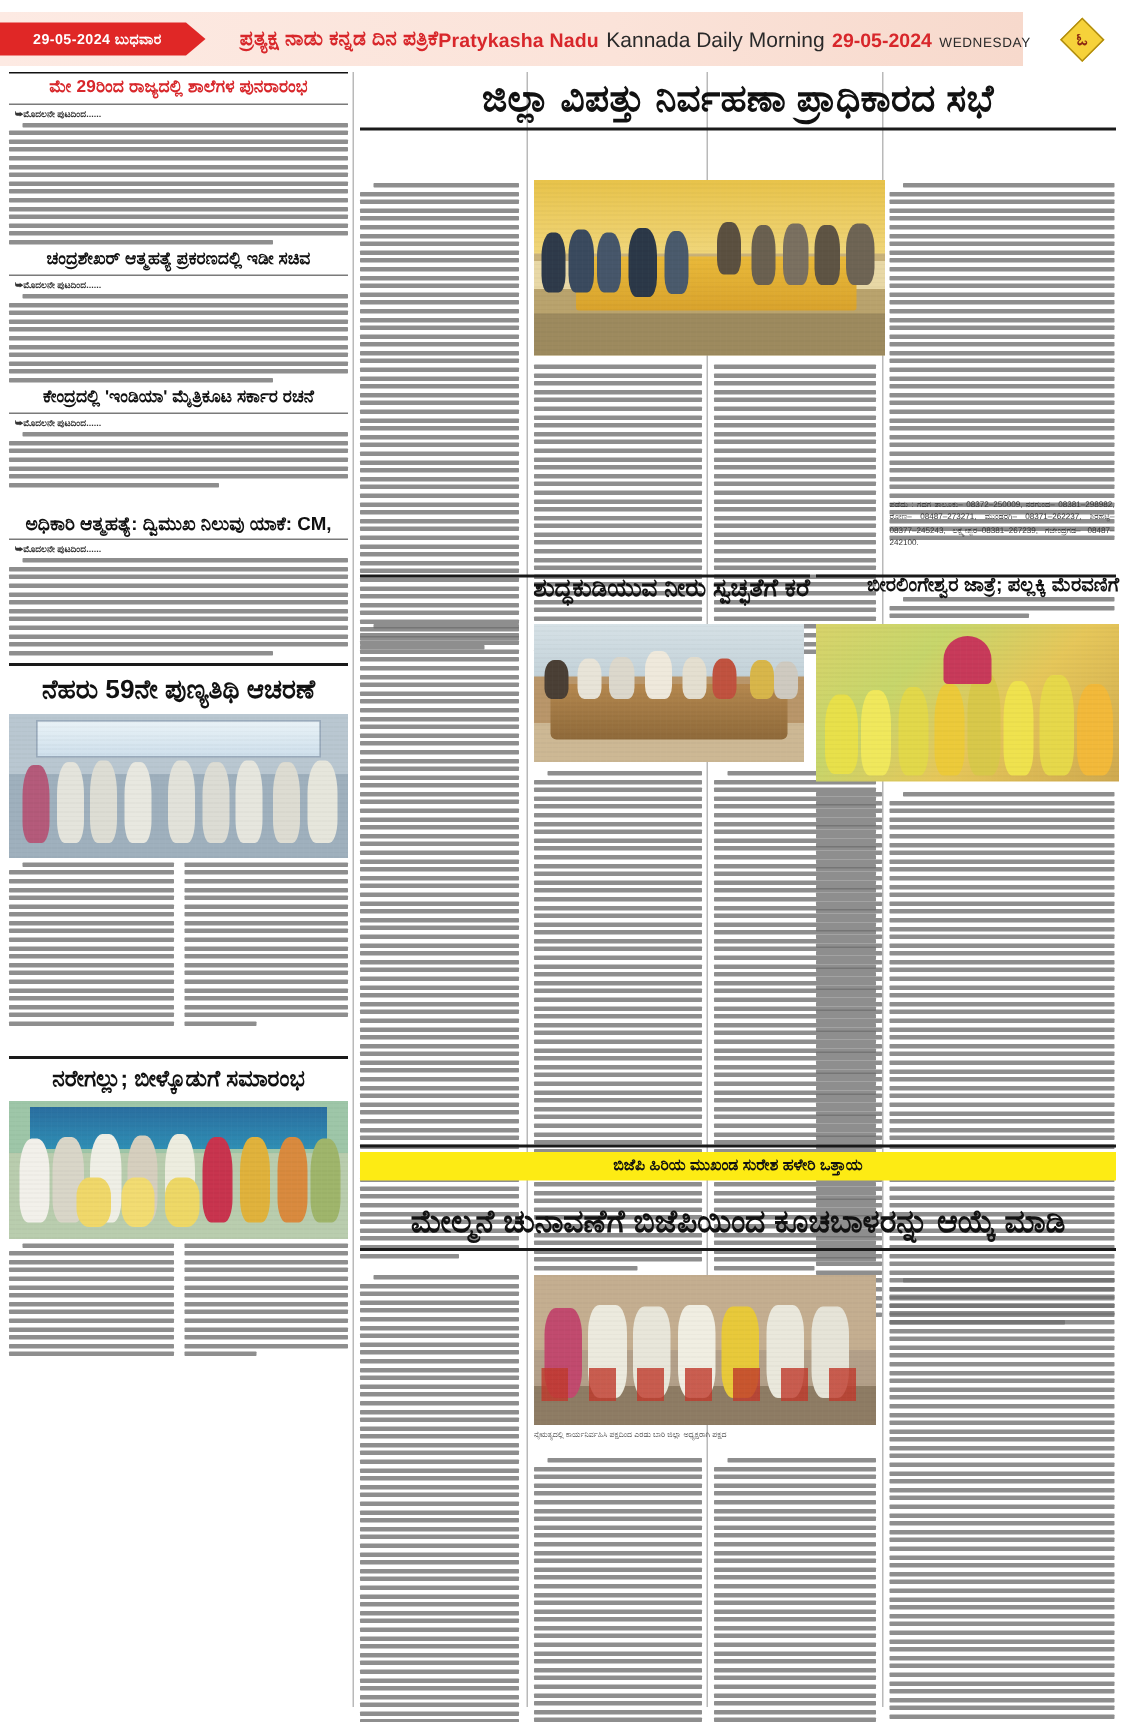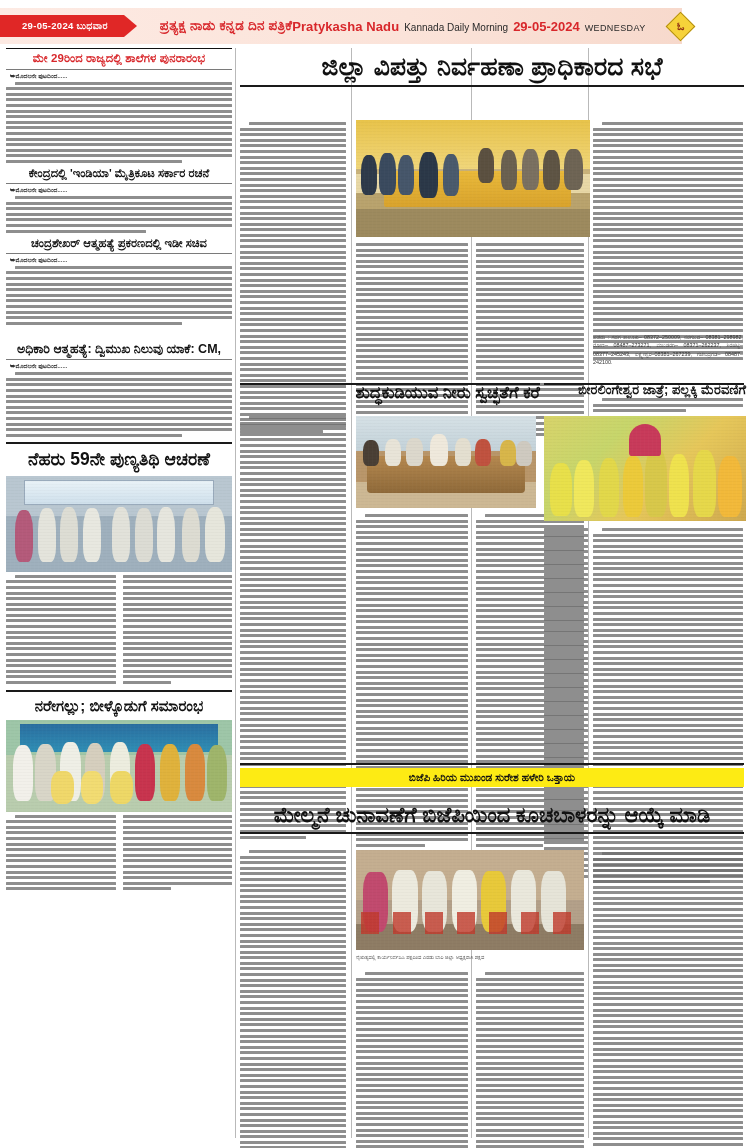--- a/index.html
+++ b/index.html
@@ -29,21 +29,21 @@
   }
   .mast-kan {
     color:#d8272b; font-size:13.5px; font-weight:bold;
     margin-left:36px; white-space:nowrap; letter-spacing:.2px;
   }
   .mast-eng {
     margin-left:auto; display:flex; align-items:baseline; gap:5px;
     padding-right:8px; white-space:nowrap;
   }
   .mast-eng .nm { color:#d8272b; font-size:13px; font-weight:bold; letter-spacing:.1px; }
-  .mast-eng .sub { color:#2a2a2a; font-size:10px; }
+  .mast-eng .sub { color:#2a2a2a; font-size:14px; }
   .mast-eng .dt { color:#d8272b; font-size:13px; font-weight:bold; }
   .mast-eng .day { color:#2a2a2a; font-size:9px; letter-spacing:.4px; }
   .mast-div { width:1px; height:26px; background:#c9a99a; margin:0 8px; }
   .logo-badge {
     width:21px; height:21px; background:#f6d23a; border:1.2px solid #b08c10;
     transform:rotate(45deg); display:flex; align-items:center; justify-content:center;
     margin-right:12px; flex:0 0 auto;
   }
   .logo-badge span { transform:rotate(-45deg); font-size:11px; color:#8d2b12; font-weight:bold; }
 
@@ -192,50 +192,50 @@
             <div class="ln"></div>
             <div class="ln"></div>
             <div class="ln"></div>
           <div class="ln"></div>
             <div class="ln"></div>
             <div class="ln sh3"></div>
         </div>
       </div>
 
       <div style="margin-top:4px;">
+        <div class="hl-blk">ಚಂದ್ರಶೇಖರ್ ಆತ್ಮಹತ್ಯೆ ಪ್ರಕರಣದಲ್ಲಿ ಇಡೀ ಸಚಿವ</div>
+        <div class="rule-tn"></div>
+        <div class="byline">➥ಮೊದಲನೇ ಪುಟದಿಂದ......</div>
+        <div class="body">
+          <div class="ln ind"></div>
+            <div class="ln"></div>
+            <div class="ln"></div>
+            <div class="ln"></div>
+          <div class="ln"></div>
+            <div class="ln"></div>
+            <div class="ln"></div>
+            <div class="ln"></div>
+          <div class="ln"></div>
+            <div class="ln"></div>
+            <div class="ln sh3"></div>
+        </div>
+      </div>
+
+      <div style="margin-top:4px;">
         <div class="hl-blk">ಕೇಂದ್ರದಲ್ಲಿ 'ಇಂಡಿಯಾ' ಮೈತ್ರಿಕೂಟ ಸರ್ಕಾರ ರಚನೆ</div>
         <div class="rule-tn"></div>
         <div class="byline">➥ಮೊದಲನೇ ಪುಟದಿಂದ......</div>
         <div class="body">
           <div class="ln ind"></div>
             <div class="ln"></div>
             <div class="ln"></div>
             <div class="ln"></div>
           <div class="ln"></div>
             <div class="ln"></div>
             <div class="ln sh"></div>
-        </div>
-      </div>
-
-      <div style="margin-top:4px;">
-        <div class="hl-blk">ಚಂದ್ರಶೇಖರ್ ಆತ್ಮಹತ್ಯೆ ಪ್ರಕರಣದಲ್ಲಿ ಇಡೀ ಸಚಿವ</div>
-        <div class="rule-tn"></div>
-        <div class="byline">➥ಮೊದಲನೇ ಪುಟದಿಂದ......</div>
-        <div class="body">
-          <div class="ln ind"></div>
-            <div class="ln"></div>
-            <div class="ln"></div>
-            <div class="ln"></div>
-          <div class="ln"></div>
-            <div class="ln"></div>
-            <div class="ln"></div>
-            <div class="ln"></div>
-          <div class="ln"></div>
-            <div class="ln"></div>
-            <div class="ln sh3"></div>
         </div>
       </div>
 
       <div style="margin-top:17px;">
         <div class="hl-blk" style="font-size:12.5px;">ಅಧಿಕಾರಿ ಆತ್ಮಹತ್ಯೆ: ದ್ವಿಮುಖ ನಿಲುವು ಯಾಕೆ: CM,</div>
         <div class="rule-tn"></div>
         <div class="byline">➥ಮೊದಲನೇ ಪುಟದಿಂದ......</div>
         <div class="body">
           <div class="ln ind"></div>
             <div class="ln"></div>
@@ -305,21 +305,21 @@
             <div class="ln"></div>
             <div class="ln"></div>
             <div class="ln"></div>
           <div class="ln"></div>
             <div class="ln"></div>
             <div class="ln"></div>
             <div class="ln sh2"></div>
         </div>
       </div>
 
-      <div style="margin-top:3px;">
+      <div style="margin-top:17px;">
         <div class="rule-th"></div>
         <div class="bigleft2">ನರೇಗಲ್ಲು; ಬೀಳ್ಕೊಡುಗೆ ಸಮಾರಂಭ</div>
         <div class="photo ph-sam" style="height:92px;margin-top:3px;">
           <div class="bk2"></div>
           <div class="fig" style="left:3%;top:28%;width:9%;height:60%;background:#f2f0ea;"></div>
           <div class="fig" style="left:13%;top:27%;width:9%;height:61%;background:#d9d6c8;"></div>
           <div class="fig" style="left:24%;top:24%;width:9%;height:64%;background:#efefe6;"></div>
           <div class="fig" style="left:35%;top:25%;width:9%;height:63%;background:#d6cfbe;"></div>
           <div class="fig" style="left:46%;top:24%;width:9%;height:64%;background:#ededdf;"></div>
           <div class="fig" style="left:57%;top:27%;width:9%;height:61%;background:#c8344e;"></div>

